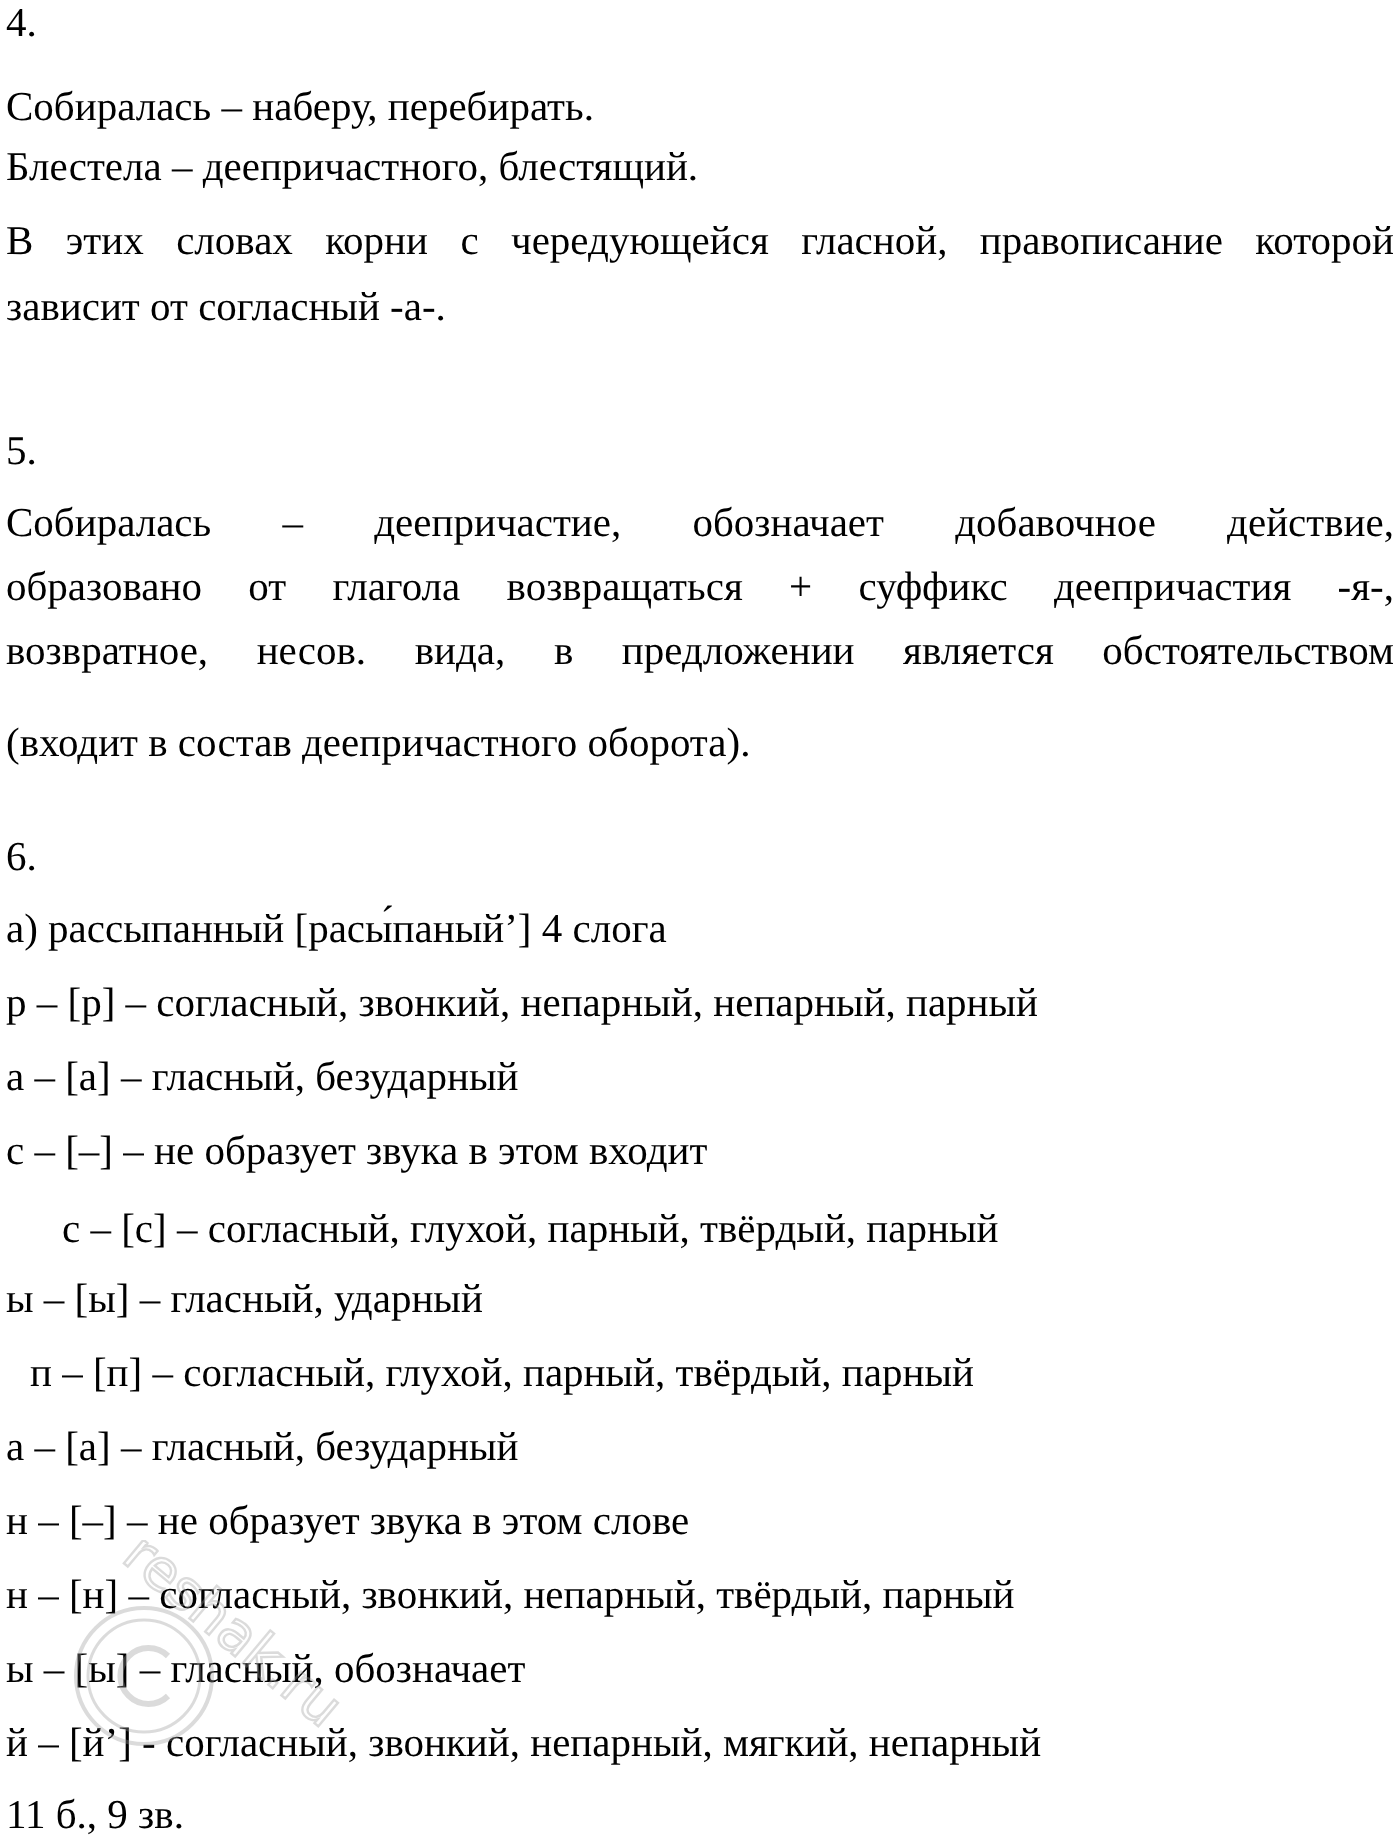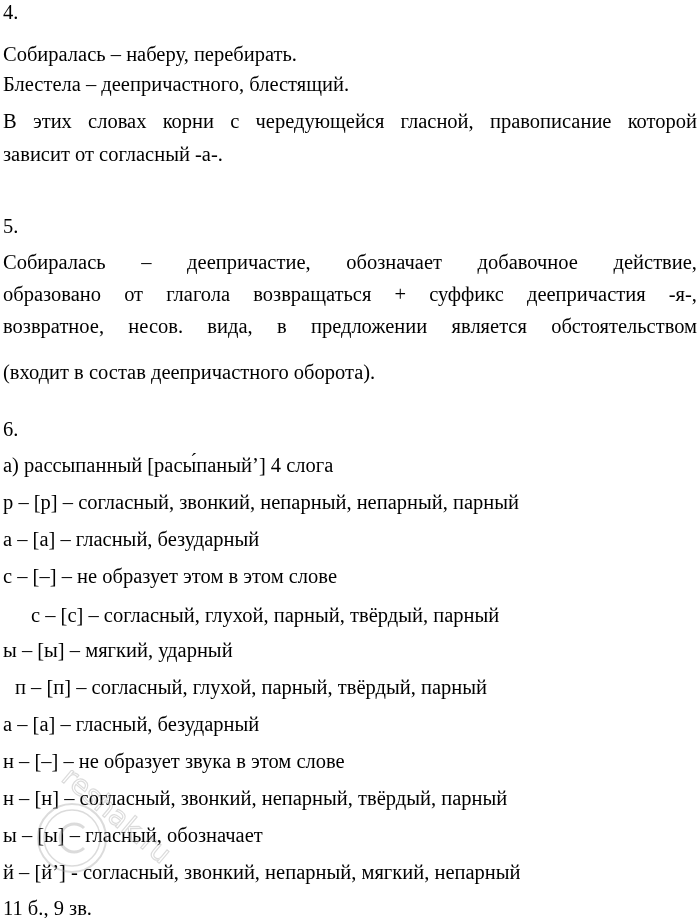--- a/index.html
+++ b/index.html
@@ -70,23 +70,23 @@
   <div class="line" style="top:214px;">5.</div>
   <div class="just" style="top:250px;"><span>Собиралась – деепричастие, обозначает добавочное действие,</span></div>
   <div class="just" style="top:282px;"><span>образовано от глагола возвращаться + суффикс деепричастия -я-,</span></div>
   <div class="just" style="top:314px;"><span>возвратное, несов. вида, в предложении является обстоятельством</span></div>
   <div class="line" style="top:348px;margin-top:12px;">(входит в состав деепричастного оборота).</div>
 
   <div class="line" style="top:417px;">6.</div>
   <div class="line" style="top:453px;">а) рассыпанный [расы́паный’] 4 слога</div>
   <div class="line" style="top:490px;">р – [р] – согласный, звонкий, непарный, непарный, парный</div>
   <div class="line" style="top:527px;">а – [а] – гласный, безударный</div>
-  <div class="line" style="top:564px;">с – [–] – не образует этом в этом слове</div>
+  <div class="line" style="top:564px;">с – [–] – не образует звука в этом входит</div>
   <div class="line" style="top:603px;margin-left:28px;">с – [с] – согласный, глухой, парный, твёрдый, парный</div>
-  <div class="line" style="top:638px;">ы – [ы] – мягкий, ударный</div>
+  <div class="line" style="top:638px;">ы – [ы] – гласный, ударный</div>
   <div class="line" style="top:675px;margin-left:12px;">п – [п] – согласный, глухой, парный, твёрдый, парный</div>
   <div class="line" style="top:712px;">а – [а] – гласный, безударный</div>
   <div class="line" style="top:749px;">н – [–] – не образует звука в этом слове</div>
   <div class="line" style="top:786px;">н – [н] – согласный, звонкий, непарный, твёрдый, парный</div>
   <div class="line" style="top:823px;">ы – [ы] – гласный, обозначает</div>
   <div class="line" style="top:860px;">й – [й’] - согласный, звонкий, непарный, мягкий, непарный</div>
   <div class="line" style="top:896px;">11 б., 9 зв.</div>
 
   <div class="watermark">
     <svg viewBox="0 0 160 110" xmlns="http://www.w3.org/2000/svg">

